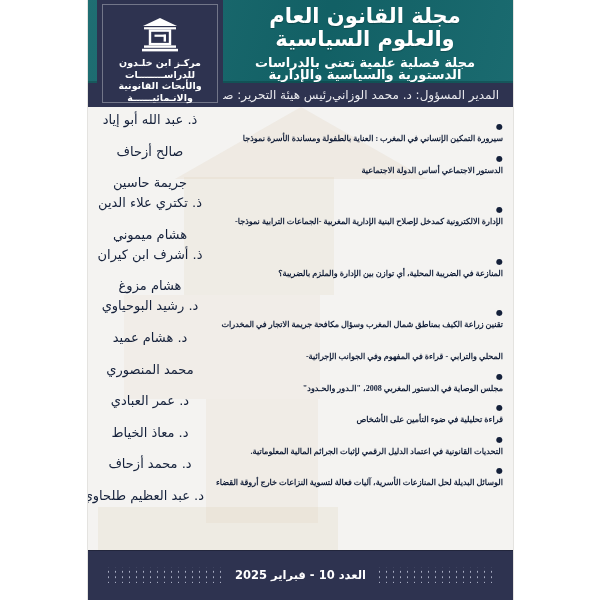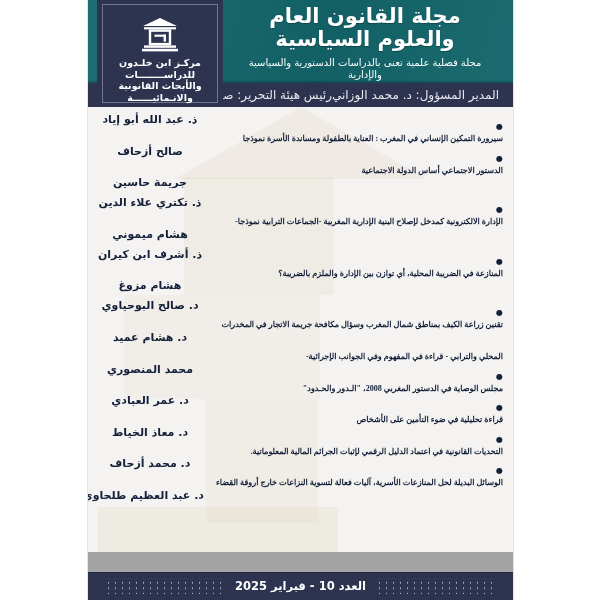--- a/index.html
+++ b/index.html
@@ -102,23 +102,23 @@
   .title-main {
     color: #ffffff;
     font-size: 21px;
     line-height: 23px;
     font-weight: 700;
     letter-spacing: 0.5px;
     text-shadow: 0 1px 1px rgba(0,0,0,0.25);
   }
   .title-sub {
     color: #ffffff;
-    font-size: 10px;
+    font-size: 13px;
     line-height: 12px;
-    font-weight: 400;
+    font-weight: 700;
     margin-top: 6px;
     letter-spacing: 0.1px;
   }
 
   
   .credits {
     position: absolute;
     left: 0; right: 0;
     top: 83px;
     height: 24px;
@@ -230,33 +230,33 @@
   }
   .bullet.blank { visibility: hidden; }
   .toc-authors-cell {
     flex: 0 0 108px;
     width: 108px;
     text-align: center;
     padding-right: 2px;
   }
   .toc-author {
     color: #14203a;
-    font-size: 11px;
+    font-size: 13px;
     line-height: 11.6px;
-    font-weight: 700;
+    font-weight: 400;
     display: block;
     white-space: nowrap;
   }
 
   
   .footer {
     position: absolute;
     left: 0; right: 0;
     bottom: 0;
-    height: 28px;
+    height: 50px;
     background: #2e3350;
     display: flex;
     flex-direction: row;
     align-items: center;
     justify-content: center;
     gap: 10px;
     overflow: hidden;
   }
   .dots {
     flex: 1 1 auto;
@@ -370,21 +370,21 @@
         </div>
         <div class="toc-row">
           <div class="toc-title-cell"><span class="bullet blank">●</span><span class="toc-title cont"></span></div>
           <div class="toc-authors-cell">
             <span class="toc-author">هشام مزوغ</span>
           </div>
         </div>
         <div class="toc-row">
           <div class="toc-title-cell"><span class="bullet">●</span><span class="toc-title">تقنين زراعة الكيف بمناطق شمال المغرب وسؤال مكافحة جريمة الاتجار في المخدرات</span></div>
           <div class="toc-authors-cell">
-            <span class="toc-author">د. صالح البوحياوي</span>
+            <span class="toc-author">د. رشيد البوحياوي</span>
           </div>
         </div>
         <div class="toc-row">
           <div class="toc-title-cell"><span class="bullet blank">●</span><span class="toc-title cont">المحلي والترابي - قراءة في المفهوم وفي الجوانب الإجرائية-</span></div>
           <div class="toc-authors-cell">
             <span class="toc-author">د. هشام عميد</span>
           </div>
         </div>
         <div class="toc-row">
           <div class="toc-title-cell"><span class="bullet">●</span><span class="toc-title">مجلس الوصاية في الدستور المغربي 2008، "الـدور والحـدود"</span></div>

